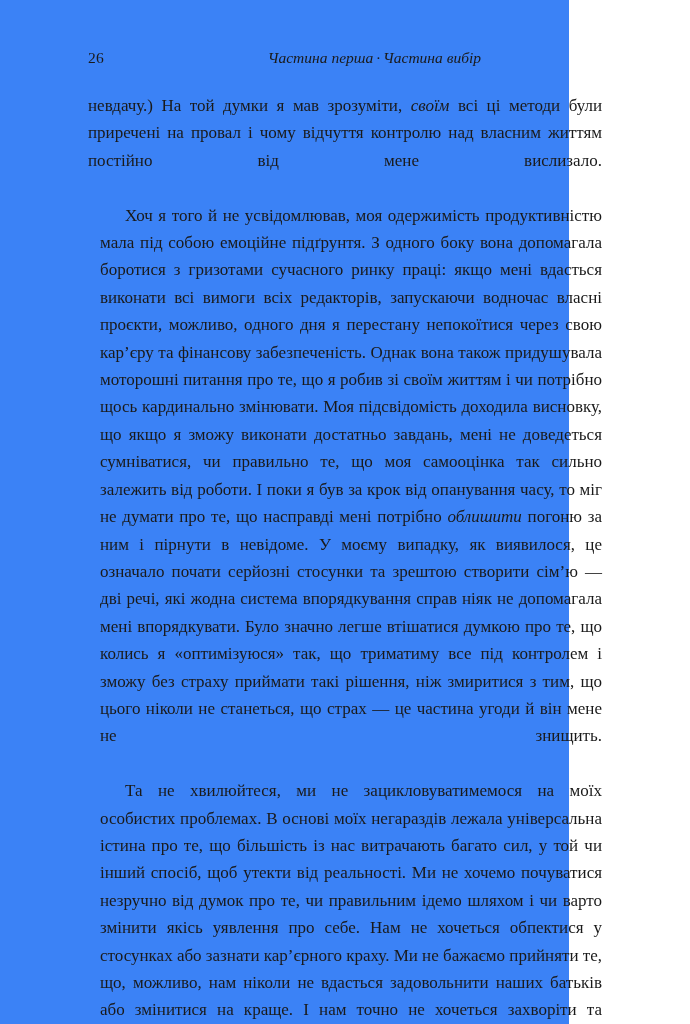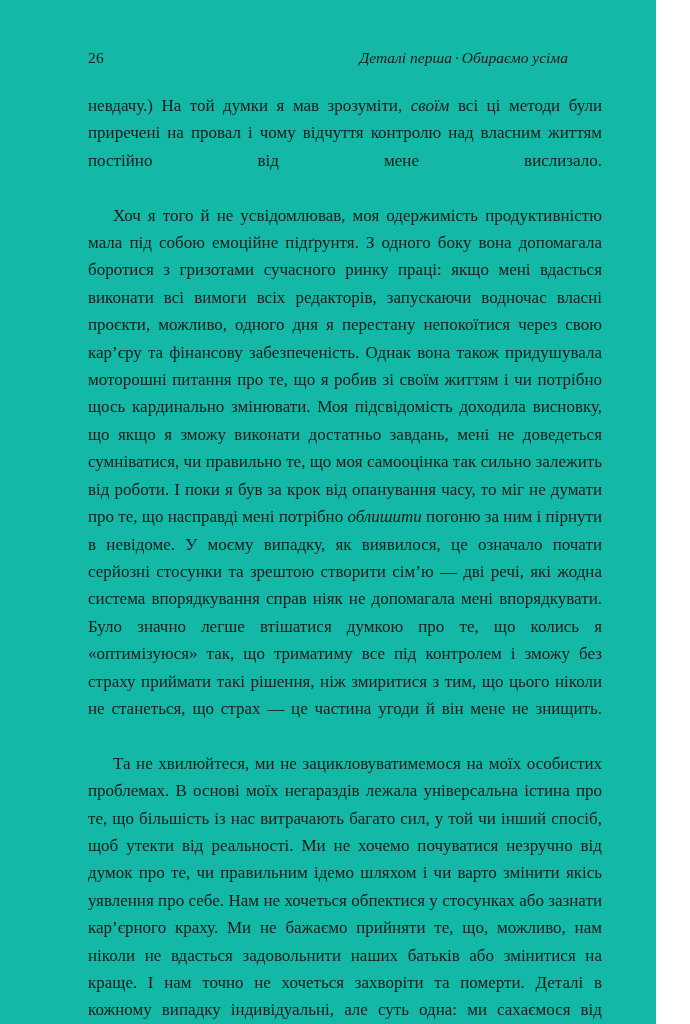--- a/index.html
+++ b/index.html
@@ -12,24 +12,24 @@
     width: 690px;
     height: 1024px;
     overflow: hidden;
     font-family: "Liberation Serif", "DejaVu Serif", serif;
     color: #1a1a1a;
     -webkit-font-smoothing: antialiased;
   }
 
   .page {
     position: relative;
-    width: 656px;
+    width: 569px;
     height: 1024px;
     box-sizing: border-box;
-    background: #14b8a6;
+    background: #3b82f6;
   }
 
   
   .running-head {
     position: absolute;
     left: 88px;
     right: 88px;
     top: 50px;
     height: 24px;
     display: flex;
@@ -69,20 +69,21 @@
     font-size: 17px;
     line-height: 27.4px;
     text-align: justify;
     text-justify: inter-word;
     hyphens: manual;
     word-spacing: -0.1px;
     color: #1a1a1a;
   }
   p.para.indent {
     text-indent: 25px;
+    margin-left: 12px;
   }
   p.para em, p.para .it {
     font-style: italic;
   }
 
   
   p.para:after {
     content: "";
     display: inline-block;
     width: 100%;
@@ -92,21 +93,21 @@
   }
 </style>
 </head>
 <body>
 
 <div class="page">
 
   <div class="running-head">
     <div class="folio">26</div>
     <div class="head-title">
-      <span>Деталі перша</span><span class="sep">·</span><span>Обираємо усіма</span>
+      <span>Частина перша</span><span class="sep">·</span><span>Частина вибір</span>
     </div>
   </div>
 
   <div class="textblock">
     <p class="para" id="p1"><span>невдачу.) На той думки я мав зрозуміти, </span><span class="it">своїм</span><span> всі ці методи були приречені на провал і чому відчуття контролю над власним життям постійно від мене вислизало.</span></p>
     <p class="para indent" id="p2"><span>Хоч я того й не усвідомлював, моя одержимість продуктивністю мала під собою емоційне підґрунтя. З одного боку вона допомагала боротися з гризотами сучасного ринку праці: якщо мені вдасться виконати всі вимоги всіх редакторів, запускаючи водночас власні проєкти, можливо, одного дня я перестану непокоїтися через свою кар’єру та фінансову забезпеченість. Однак вона також придушувала моторошні питання про те, що я робив зі своїм життям і чи потрібно щось кардинально змінювати. Моя підсвідомість доходила висновку, що якщо я зможу виконати достатньо завдань, мені не доведеться сумніватися, чи правильно те, що моя самооцінка так сильно залежить від роботи. І поки я був за крок від опанування часу, то міг не думати про те, що насправді мені потрібно </span><span class="it">облишити</span><span> погоню за ним і пірнути в невідоме. У моєму випадку, як виявилося, це означало почати серйозні стосунки та зрештою створити сім’ю — дві речі, які жодна система впорядкування справ ніяк не допомагала мені впорядкувати. Було значно легше втішатися думкою про те, що колись я «оптимізуюся» так, що триматиму все під контролем і зможу без страху приймати такі рішення, ніж змиритися з тим, що цього ніколи не станеться, що страх — це частина угоди й він мене не знищить.</span></p>
     <p class="para indent nolast" id="p3"><span>Та не хвилюйтеся, ми не зацикловуватимемося на моїх особистих проблемах. В основі моїх негараздів лежала універсальна істина про те, що більшість із нас витрачають багато сил, у той чи інший спосіб, щоб утекти від реальності. Ми не хочемо почуватися незручно від думок про те, чи правильним ідемо шляхом і чи варто змінити якісь уявлення про себе. Нам не хочеться обпектися у стосунках або зазнати кар’єрного краху. Ми не бажаємо прийняти те, що, можливо, нам ніколи не вдасться задовольнити наших батьків або змінитися на краще. І нам точно не хочеться захворіти та померти. Деталі в кожному випадку індивідуальні, але суть одна: ми сахаємося від думки, що «ось це й усе»: що це життя з усіма його недоліками, неминучими ризиками, жахливою швидкоплинністю та некерованістю — наш єдиний шанс. Натомість ми подумки відгороджуємося від дійсності, щоб, як казав психотерапевт Брюс Тіфт, «нам не довелося свідомо відчувати клаустрофобію,</span></p>
   </div>
 
 </div>

